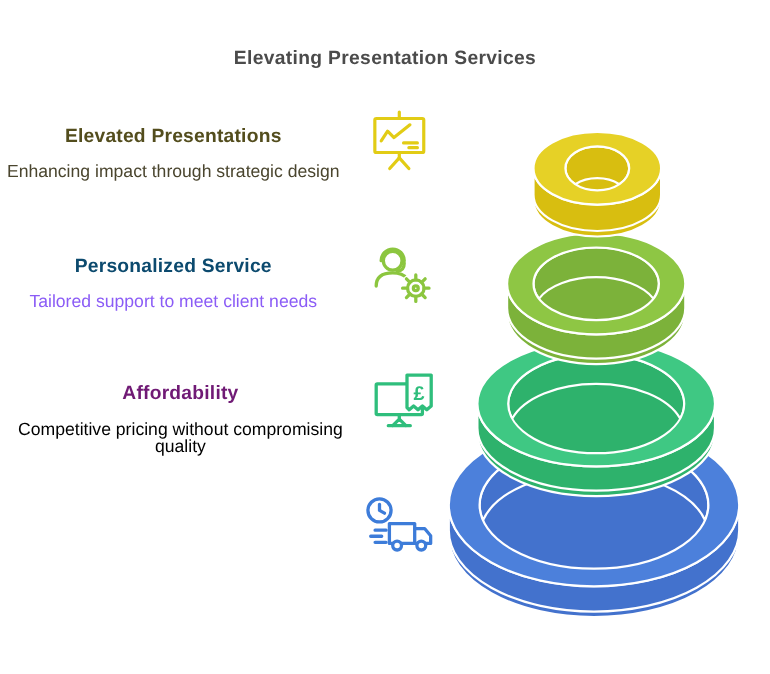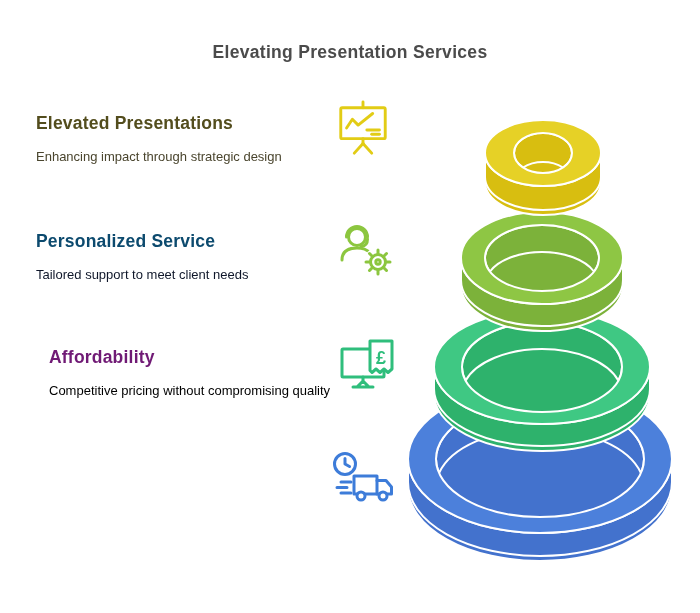--- a/index.html
+++ b/index.html
@@ -4,23 +4,23 @@
 <style>
   html,body{margin:0;padding:0;background:#fff;}
   .stage{
     position:relative;width:700px;height:613px;background:#ffffff;
     font-family:"Liberation Sans",sans-serif;overflow:hidden;
   }
   .title{
     position:absolute;top:42px;left:0;width:700px;margin:0;
     text-align:center;font-size:17.5px;font-weight:bold;letter-spacing:.3px;
   }
-  .item{position:absolute;left:0;width:315px;text-align:left;margin-left:36px;}
+  .item{position:absolute;left:0;width:315px;text-align:center;}
   .item h2{margin:0;font-size:17.5px;font-weight:bold;line-height:26px;letter-spacing:.2px;}
-  .item p{margin:13px 0 0 0;font-size:13px;font-weight:500;line-height:16px;}
+  .item p{margin:13px 0 0 0;font-size:16px;font-weight:500;line-height:16px;}
   .i1{top:110px}
   .i2{top:228px}
   .i3{top:344px;left:13px;width:302px;}
   .i4{top:458px}
   .icon{position:absolute;}
   .icon svg{display:block;width:100%;height:100%;}
   .ic1{left:334px;top:97px;width:58px;height:62px;}
   .ic2{left:336px;top:219px;width:62px;height:64px;}
   .ic3{left:337px;top:335px;width:62px;height:64px;}
   .ic4{left:328px;top:450px;width:74px;height:64px;}
@@ -74,21 +74,21 @@
         <line x1="39" y1="36.5" x2="47" y2="36.5"></line>
         <line x1="30" y1="41" x2="30" y2="46"></line>
         <line x1="30" y1="46" x2="21" y2="56"></line>
         <line x1="30" y1="46" x2="39" y2="56"></line>
       </g>
     </svg>
   </div>
 
   <section class="item i2">
     <h2 style="color: #0c4a6e;">Personalized Service</h2>
-    <p style="color: #0f172a;">Tailored support to meet client needs</p>
+    <p style="color: #8b5cf6;">Tailored support to meet client needs</p>
   </section>
   <div class="icon ic2">
     <svg viewBox="0 0 62 62" fill="none">
       <g stroke-width="3" stroke-linecap="round" stroke-linejoin="round" stroke="#8CC63F">
         <circle cx="21" cy="17" r="8.5"></circle>
         <path d="M10.5,17 A10.5,10.5 0 0 1 31.5,17"></path>
         <path d="M31.5,19 Q31.5,26 25,26.5"></path>
         <path d="M6,40 Q6,28 21,28 Q30,28 34,33"></path>
       </g>
       <circle cx="42" cy="42" r="14.5" fill="#ffffff"></circle>

